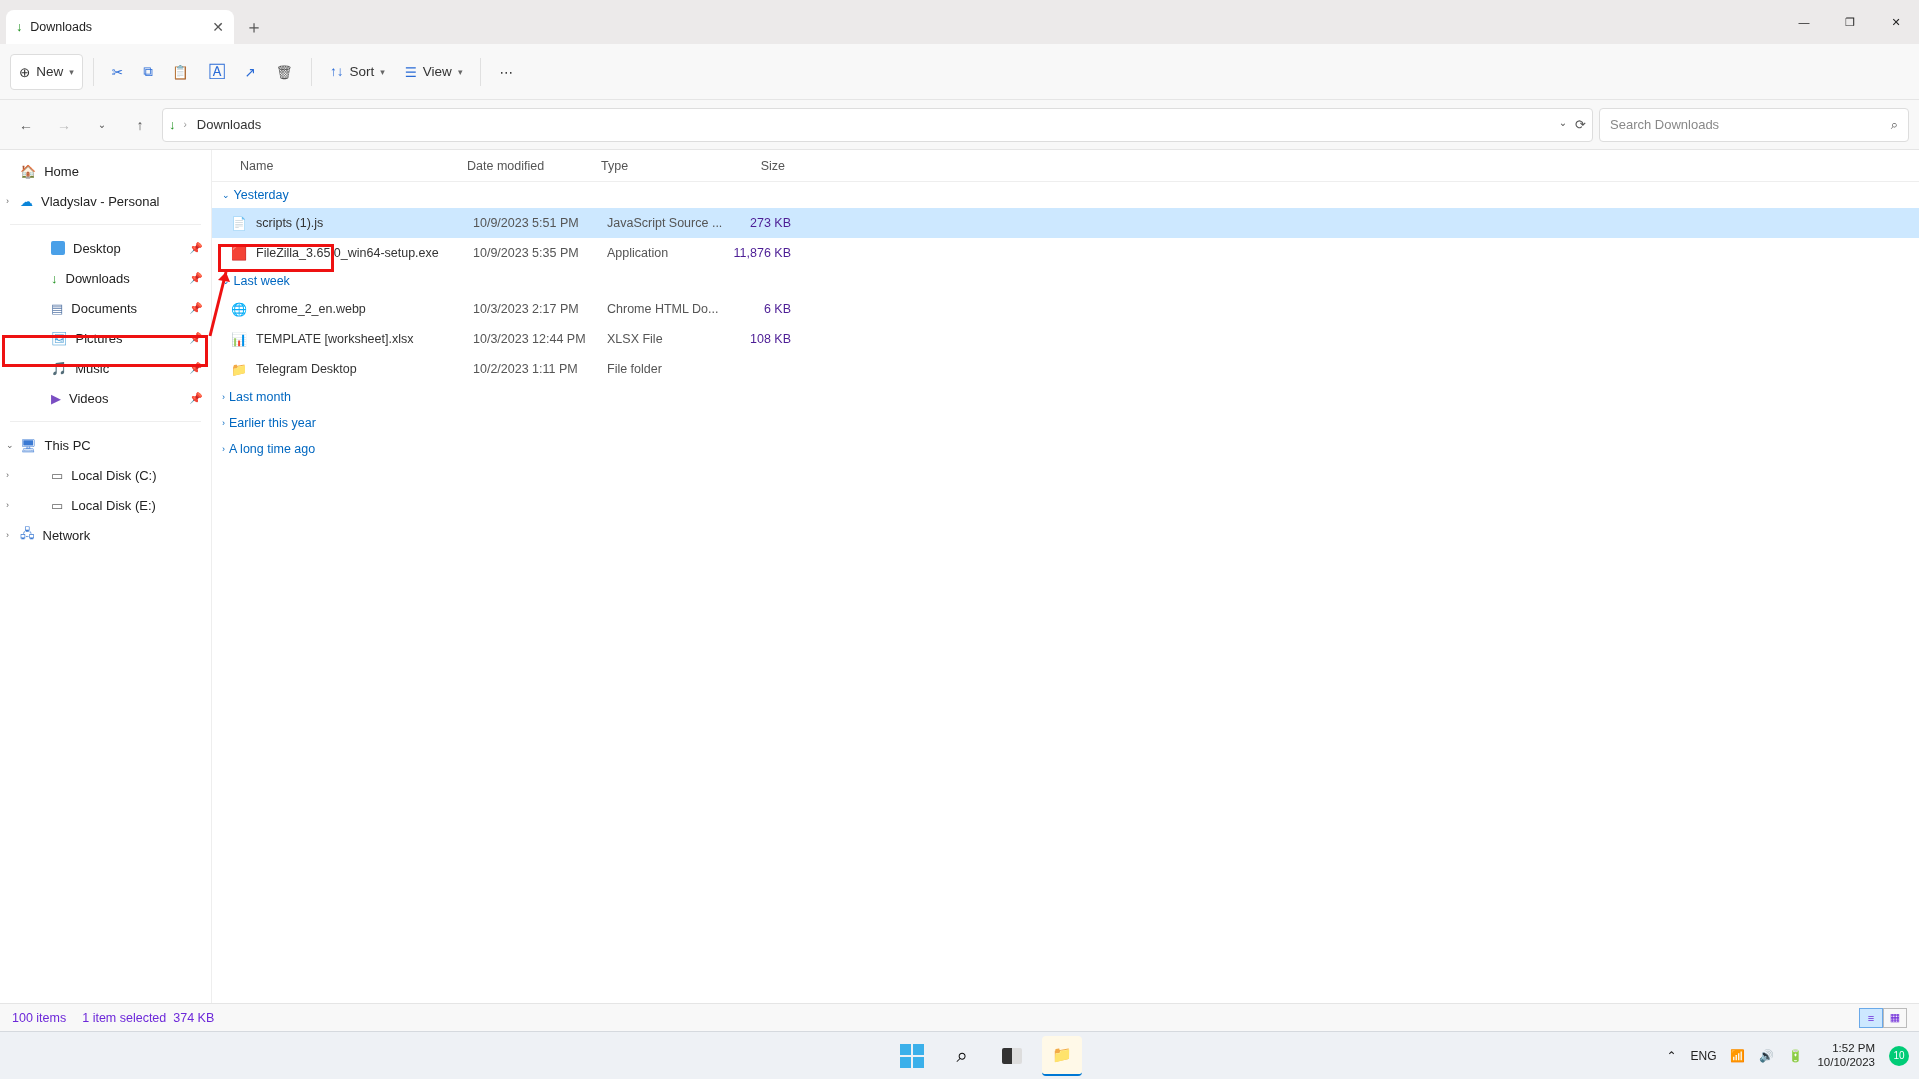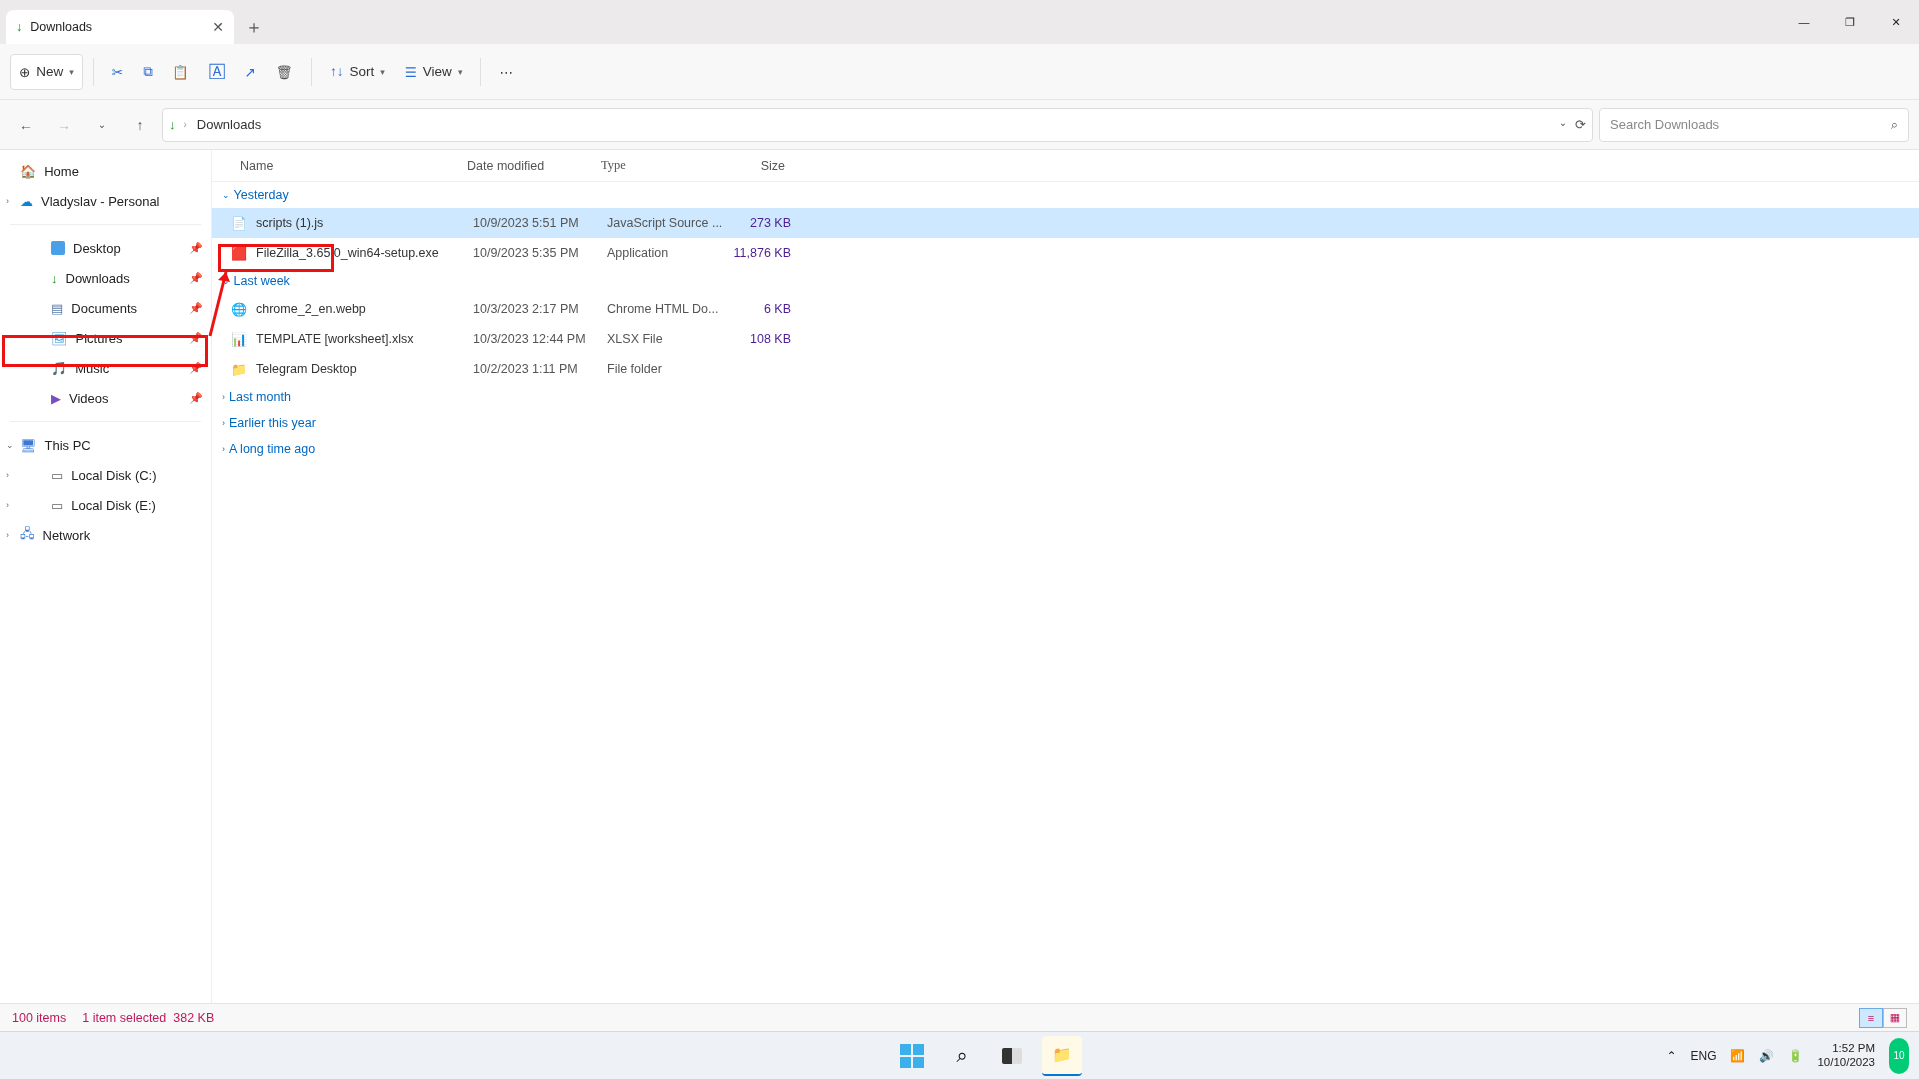--- a/index.html
+++ b/index.html
@@ -41,48 +41,48 @@
 .navitem .pin { margin-left: auto; margin-right: 8px; color: #aaa; font-size: 11px; }
 .navsep { height: 1px; background: #eee; margin: 8px 10px; }
 
 
 .filepane { flex: 1; display: flex; }
 .filewrap { flex: 1; }
 .preview { width: 435px; border-left: 1px solid #eee; display: flex; align-items: center; justify-content: center; color: #777; font-size: 13px; }
 .headerrow { height: 32px; display: flex; align-items: center; border-bottom: 1px solid #eee; font-size: 12.5px; color: #555; }
 .col-name { width: 255px; padding-left: 28px; }
 .col-date { width: 134px; }
-.col-type { width: 116px; font-family: Liberation Serif, serif; }
+.col-type { width: 116px; }
 .col-size { width: 74px; text-align: right; padding-right: 6px; }
 .group { height: 26px; display: flex; align-items: center; padding-left: 10px; gap: 4px; font-size: 12.5px; color: #0067c0; }
 .group .ar { font-size: 9px; }
 .row { height: 30px; display: flex; align-items: center; font-size: 12.5px; color: #333; padding-left: 18px; }
 .row .icn { width: 18px; height: 18px; margin-right: 8px; display: inline-flex; align-items: center; justify-content: center; font-size: 13px; }
 .row .nm { width: 217px; white-space: nowrap; overflow: hidden; text-overflow: ellipsis; }
 .row .dm { width: 134px; color: #555; }
 .row .tp { width: 116px; color: #555; white-space: nowrap; overflow: hidden; text-overflow: ellipsis; }
 .row .sz { width: 74px; text-align: right; color: #4c1d95; padding-right: 6px; }
 .row.sel { background: #cde8ff; }
 
 
 .redbox { position: absolute; border: 3px solid #e11; pointer-events: none; }
 
 
-.statusbar { height: 28px; background: #f8f8f8; border-top: 1px solid #e5e5e5; display: flex; align-items: center; padding: 0 12px; font-size: 12.5px; color: #be185d; gap: 16px; }
+.statusbar { height: 28px; background: #f8f8f8; border-top: 1px solid #e5e5e5; display: flex; align-items: center; padding: 0 12px; font-size: 12.5px; color: #6d28d9; gap: 16px; }
 .statusbar .viewsw { margin-left: auto; display: flex; gap: 0; }
 .statusbar .viewsw > div { width: 24px; height: 20px; border: 1px solid #bbb; display: flex; align-items: center; justify-content: center; font-size: 11px; }
 .statusbar .viewsw > div.active { background: #cde8ff; border-color: #6aa9e9; }
 
 
 .taskbar { height: 48px; background: #eef1f5; border-top: 1px solid #d5d9de; display: flex; align-items: center; }
 .taskbar .center { margin: 0 auto; display: flex; gap: 10px; align-items: center; }
 .taskbar .tbicn { width: 40px; height: 40px; display: flex; align-items: center; justify-content: center; border-radius: 4px; }
 .taskbar .tray { margin-left: auto; display: flex; align-items: center; gap: 14px; padding-right: 10px; font-size: 12px; color: #222; }
 .taskbar .clock { text-align: right; line-height: 1.2; font-size: 11.5px; }
-.taskbar .notif { width: 20px; height: 36px; background: #0c7; border-radius: 10px; color: #fff; font-size: 10px; display: flex; align-items: center; justify-content: center; }
+.taskbar .notif { width: 20px; height: 20px; background: #0c7; border-radius: 10px; color: #fff; font-size: 10px; display: flex; align-items: center; justify-content: center; }
 
 
 .i-dl { color: #1a8f1a; font-weight: bold; }
 .i-sq { width: 14px; height: 14px; background: #4aa0e8; display: inline-block; border-radius: 2px; }
 svg { display: block; }
 </style>
 </head>
 <body>
 
 <div class="titlebar">
@@ -303,21 +303,21 @@
 <div class="redbox" style="left:2px; top:335px; width:206px; height:32px;"></div>
 <div class="redbox" style="left:218px; top:244px; width:116px; height:28px;"></div>
 <svg style="position:absolute; left:208px; top:268px; pointer-events:none;" width="22" height="70">
   <line x1="2" y1="68" x2="18" y2="4" stroke="#e11" stroke-width="3"></line>
   <polygon points="18,4 10,12 22,14" fill="#e11"></polygon>
 </svg>
 
 <div class="statusbar">
   <span>100 items</span>
   <span>
-    <span>1 item selected</span>&nbsp;&nbsp;<span>382 KB</span>
+    <span>1 item selected</span>&nbsp;&nbsp;<span>374 KB</span>
   </span>
   <div class="viewsw">
     <div class="active">≡</div>
     <div>▦</div>
   </div>
 </div>
 
 <div class="taskbar">
   <div style="width:600px"></div>
   <div class="center">

